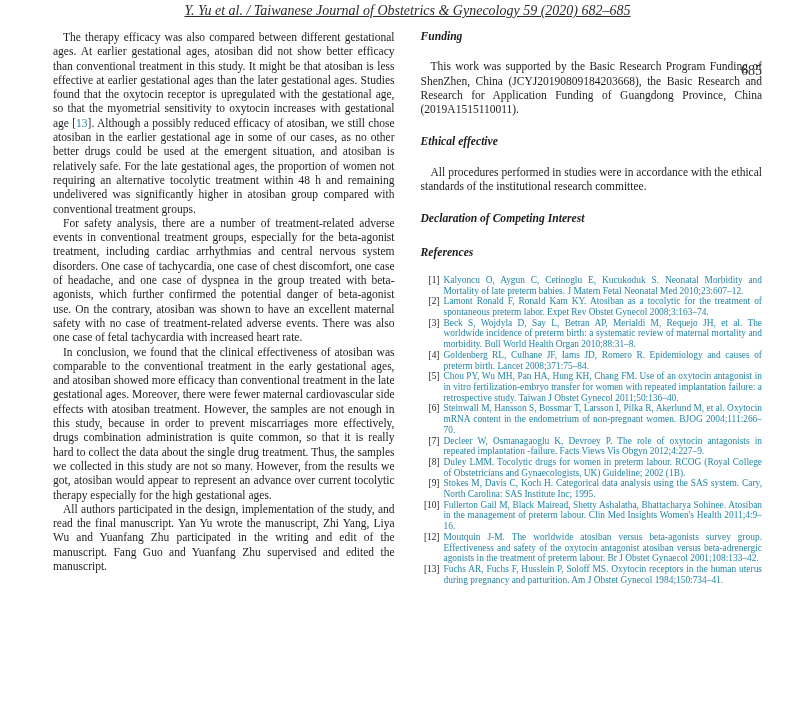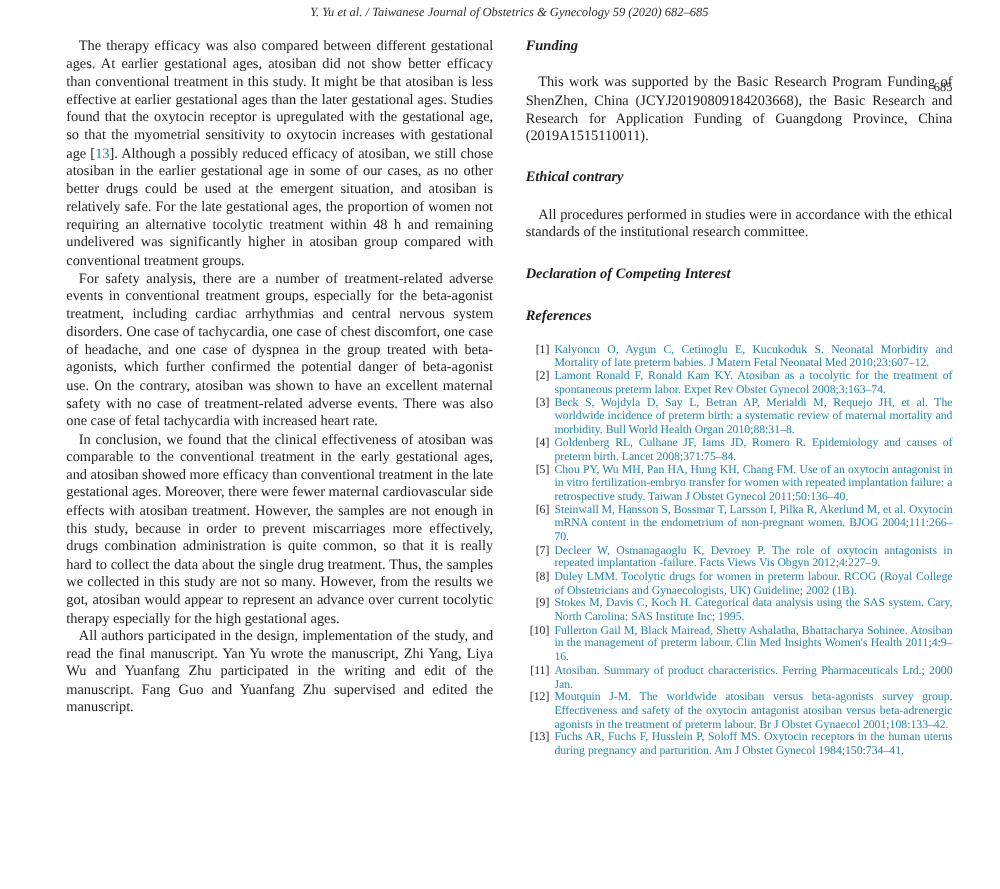--- a/index.html
+++ b/index.html
@@ -15,23 +15,24 @@
     padding: 5px 38px 0 53px;
     background: #ffffff;
     font-family: "Liberation Serif", "DejaVu Serif", serif;
     color: #1d1d1d;
     overflow: hidden;
   }
   
   .running-head {
     position: relative;
     height: 13px;
-    font-size: 10px;
+    font-size: 14px;
     line-height: 11px;
     color: #2b2b2b;
+    text-decoration: underline;
   }
   .running-head .center {
     text-align: center;
     font-style: italic;
   }
   .running-head .folio {
     position: absolute;
     right: 0;
     top: 16px;
     font-style: normal;
@@ -107,21 +108,21 @@
       <p class="body-para">For safety analysis, there are a number of treatment-related adverse events in conventional treatment groups, especially for the beta-agonist treatment, including cardiac arrhythmias and central nervous system disorders. One case of tachycardia, one case of chest discomfort, one case of headache, and one case of dyspnea in the group treated with beta-agonists, which further confirmed the potential danger of beta-agonist use. On the contrary, atosiban was shown to have an excellent maternal safety with no case of treatment-related adverse events. There was also one case of fetal tachycardia with increased heart rate.</p>
       <p class="body-para">In conclusion, we found that the clinical effectiveness of atosiban was comparable to the conventional treatment in the early gestational ages, and atosiban showed more efficacy than conventional treatment in the late gestational ages. Moreover, there were fewer maternal cardiovascular side effects with atosiban treatment. However, the samples are not enough in this study, because in order to prevent miscarriages more effectively, drugs combination administration is quite common, so that it is really hard to collect the data about the single drug treatment. Thus, the samples we collected in this study are not so many. However, from the results we got, atosiban would appear to represent an advance over current tocolytic therapy especially for the high gestational ages.</p>
 
       <p class="body-para">All authors participated in the design, implementation of the study, and read the final manuscript. Yan Yu wrote the manuscript, Zhi Yang, Liya Wu and Yuanfang Zhu participated in the writing and edit of the manuscript. Fang Guo and Yuanfang Zhu supervised and edited the manuscript.</p>
     </div>
 
     <div class="col">
       <div class="section-heading first">Funding</div>
       <p class="body-para">This work was supported by the Basic Research Program Funding of ShenZhen, China (JCYJ20190809184203668), the Basic Research and Research for Application Funding of Guangdong Province, China (2019A1515110011).</p>
 
-      <div class="section-heading">Ethical contrary</div>
+      <div class="section-heading">Ethical effective</div>
       <p class="body-para">All procedures performed in studies were in accordance with the ethical standards of the institutional research committee.</p>
 
       <div class="section-heading">Declaration of Competing Interest</div>
 
       <div class="section-heading">References</div>
 
       <div class="ref-list">
         <div class="ref-item">
           <span class="ref-num">[1]</span>
           <span class="ref-text">Kalyoncu O, Aygun C, Cetinoglu E, Kucukoduk S. Neonatal Morbidity and Mortality of late preterm babies. J Matern Fetal Neonatal Med 2010;23:607–12.</span>
@@ -156,24 +157,20 @@
         </div>
         <div class="ref-item">
           <span class="ref-num">[9]</span>
           <span class="ref-text">Stokes M, Davis C, Koch H. Categorical data analysis using the SAS system. Cary, North Carolina: SAS Institute Inc; 1995.</span>
         </div>
         <div class="ref-item">
           <span class="ref-num">[10]</span>
           <span class="ref-text">Fullerton Gail M, Black Mairead, Shetty Ashalatha, Bhattacharya Sohinee. Atosiban in the management of preterm labour. Clin Med Insights Women's Health 2011;4:9–16.</span>
         </div>
         <div class="ref-item">
-          <span class="ref-num">[11]</span>
-          <span class="ref-text">Atosiban. Summary of product characteristics. Ferring Pharmaceuticals Ltd.; 2000 Jan.</span>
-        </div>
-        <div class="ref-item">
           <span class="ref-num">[12]</span>
           <span class="ref-text">Moutquin J-M. The worldwide atosiban versus beta-agonists survey group. Effectiveness and safety of the oxytocin antagonist atosiban versus beta-adrenergic agonists in the treatment of preterm labour. Br J Obstet Gynaecol 2001;108:133–42.</span>
         </div>
         <div class="ref-item">
           <span class="ref-num">[13]</span>
           <span class="ref-text">Fuchs AR, Fuchs F, Husslein P, Soloff MS. Oxytocin receptors in the human uterus during pregnancy and parturition. Am J Obstet Gynecol 1984;150:734–41.</span>
         </div>
       </div>
     </div>
 

